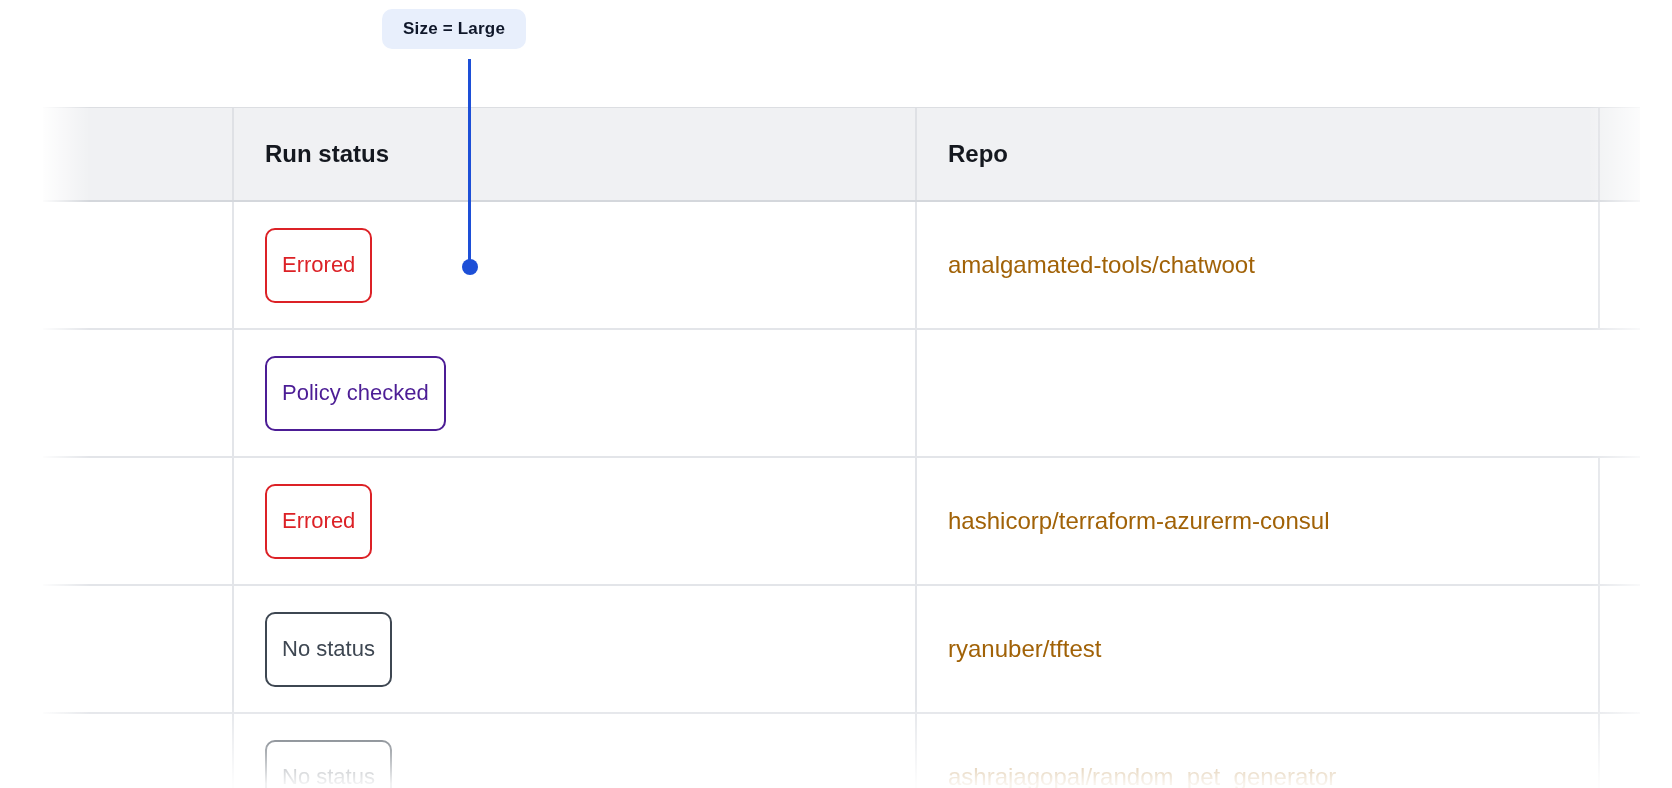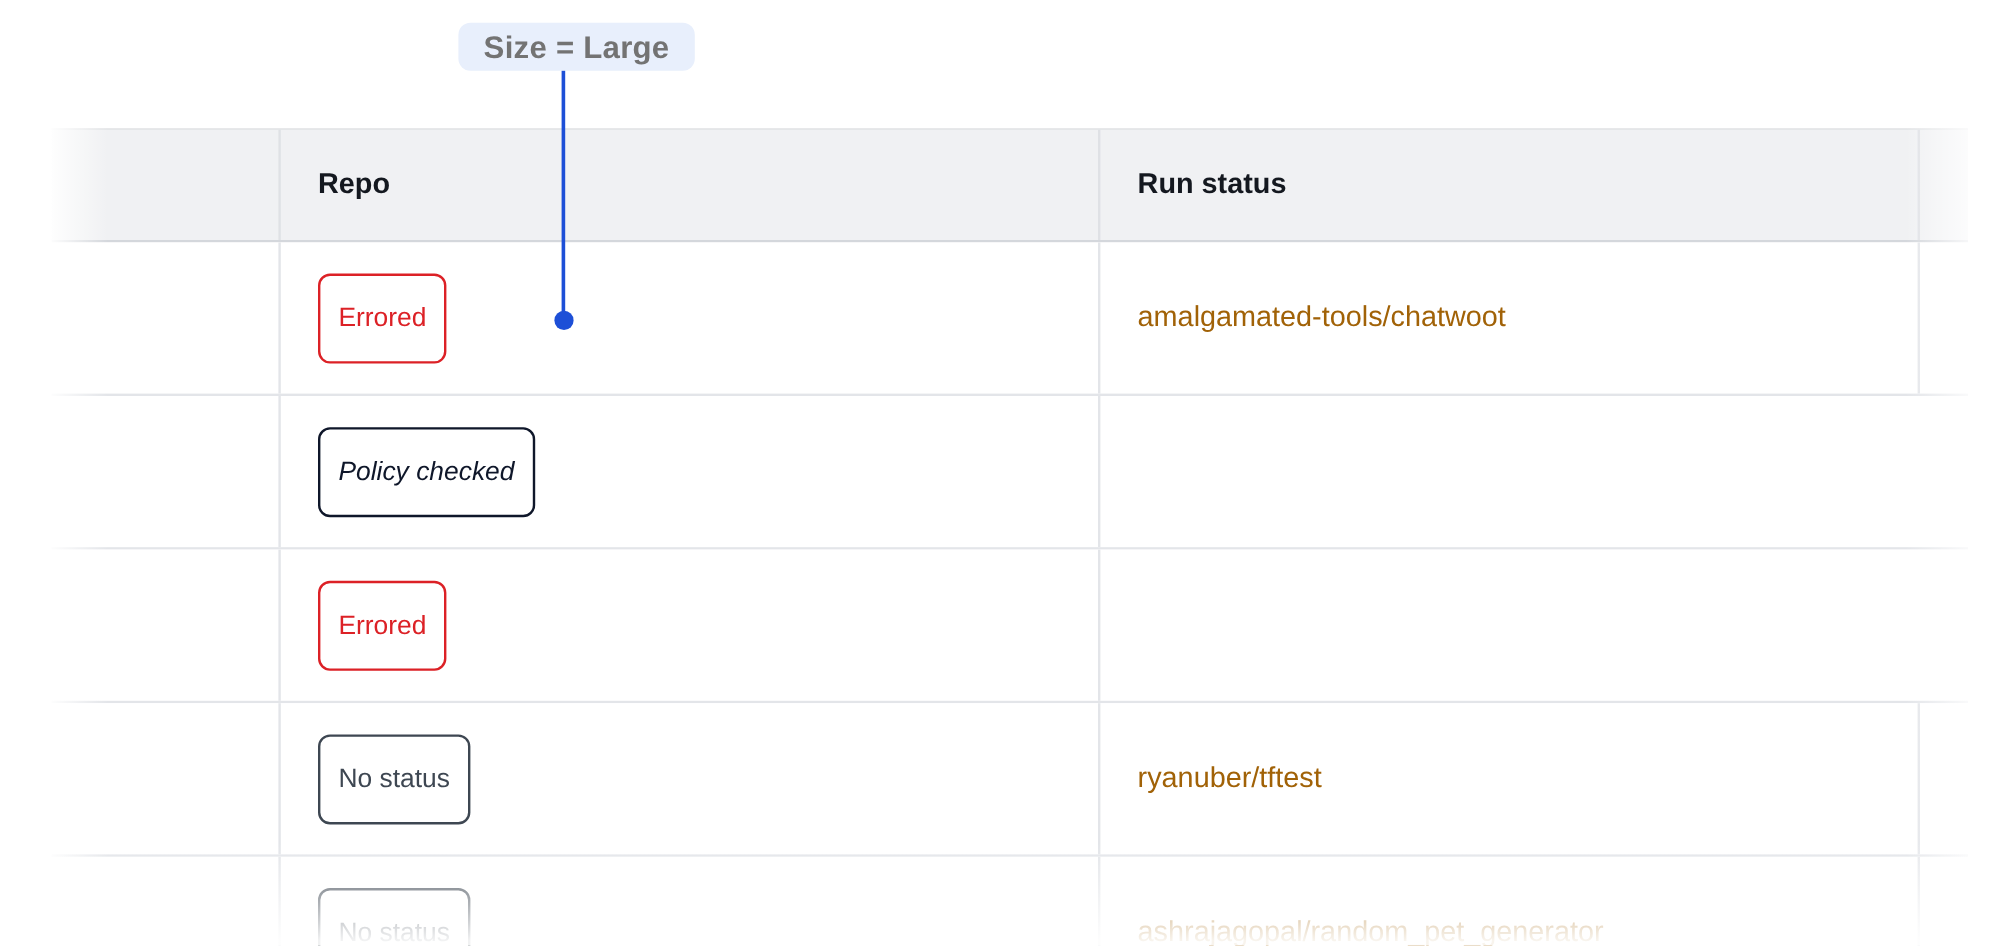--- a/index.html
+++ b/index.html
@@ -10,27 +10,27 @@
     background: #ffffff;
     overflow: hidden;
     font-family: "Liberation Sans", sans-serif;
     --grid-line: #e3e5e9;
     --header-line: #d4d7dc;
   }
 
   
   .callout-pill {
     position: absolute;
-    left: 382px; top: 19px;
+    left: 382px; top: 9px;
     height: 40px;
     padding: 0 21px;
     display: inline-flex; align-items: center; justify-content: center;
     background: #e8effc;
-    color: #737373;
-    font-size: 26px;
+    color: #0f172a;
+    font-size: 17px;
     font-weight: 700;
     letter-spacing: 0.2px;
     border-radius: 10px;
     z-index: 30;
   }
   .callout-line {
     position: absolute;
     left: 468px; top: 59px;
     width: 3px; height: 203px;
     background: #1d4fd7;
@@ -88,21 +88,21 @@
     align-items: center;
     height: 39px;
     padding: 16px 15px;
     border: 2px solid currentColor;
     border-radius: 10px;
     font-size: 22px;
     font-weight: 500;
     white-space: nowrap;
   }
   .badge.errored        { color: #dc2126; }
-  .badge.policy-checked { color: #0f172a; font-style: italic; }
+  .badge.policy-checked { color: #4c1d95; }
   .badge.no-status      { color: #3e4752; }
   .repo-text {
     font-size: 24px;
     color: #a16207;
     white-space: nowrap;
   }
 
   
   .fade { position: absolute; pointer-events: none; z-index: 20; }
   .fade-left {
@@ -126,25 +126,25 @@
   <div class="callout-pill">
     <span>Size = Large</span>
   </div>
   <div class="callout-line"></div>
   <div class="callout-dot"></div>
 
   <div class="table-wrap">
     <div class="thead">
       <div class="cell"></div>
       <div class="cell">
+        <span class="header-label">Run status</span>
+      </div>
+      <div class="cell">
         <span class="header-label">Repo</span>
       </div>
-      <div class="cell">
-        <span class="header-label">Run status</span>
-      </div>
       <div class="cell"></div>
     </div>
     <div id="table-body">
   <div class="trow">
     <div class="cell"></div>
     <div class="cell">
       <span class="badge errored">Errored</span>
     </div>
     <div class="cell">
       <span class="repo-text">amalgamated-tools/chatwoot</span>
@@ -157,20 +157,23 @@
     <div class="cell">
       <span class="badge policy-checked">Policy checked</span>
     </div>
     <div class="cell"></div>
   </div>
 
   <div class="trow">
     <div class="cell"></div>
     <div class="cell">
       <span class="badge errored">Errored</span>
+    </div>
+    <div class="cell">
+      <span class="repo-text">hashicorp/terraform-azurerm-consul</span>
     </div>
     <div class="cell"></div>
   </div>
 
   <div class="trow">
     <div class="cell"></div>
     <div class="cell">
       <span class="badge no-status">No status</span>
     </div>
     <div class="cell">

